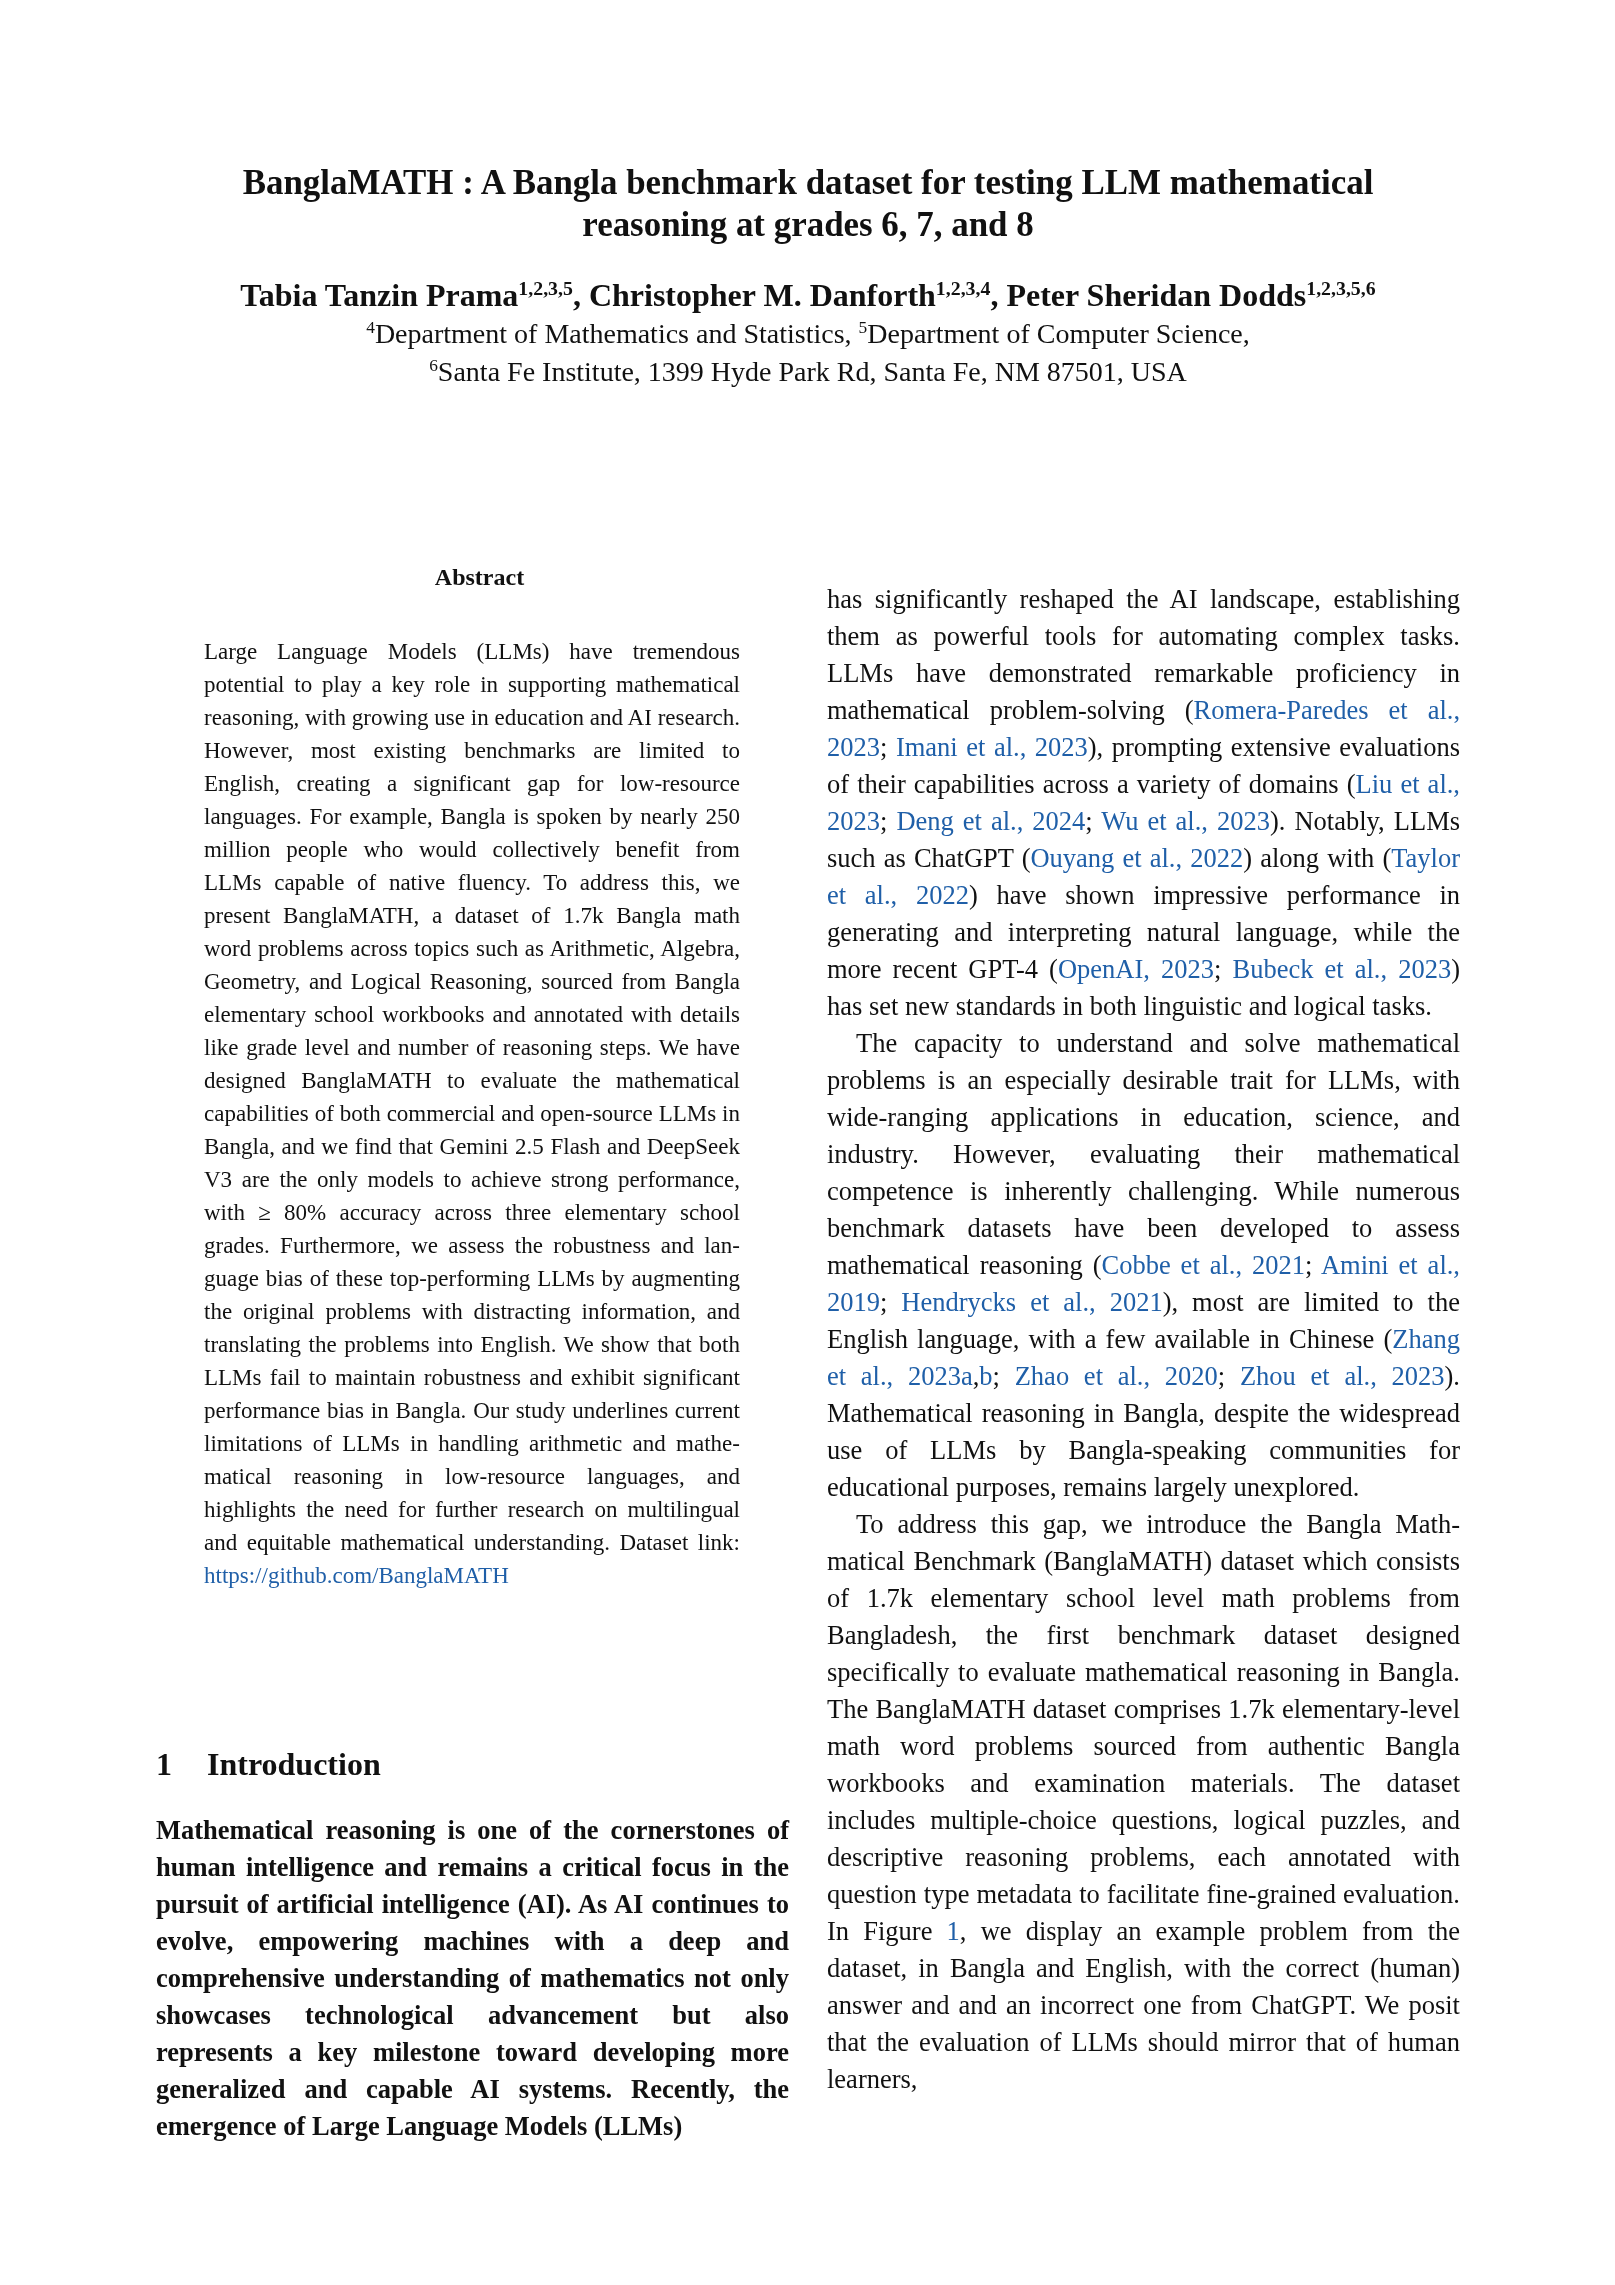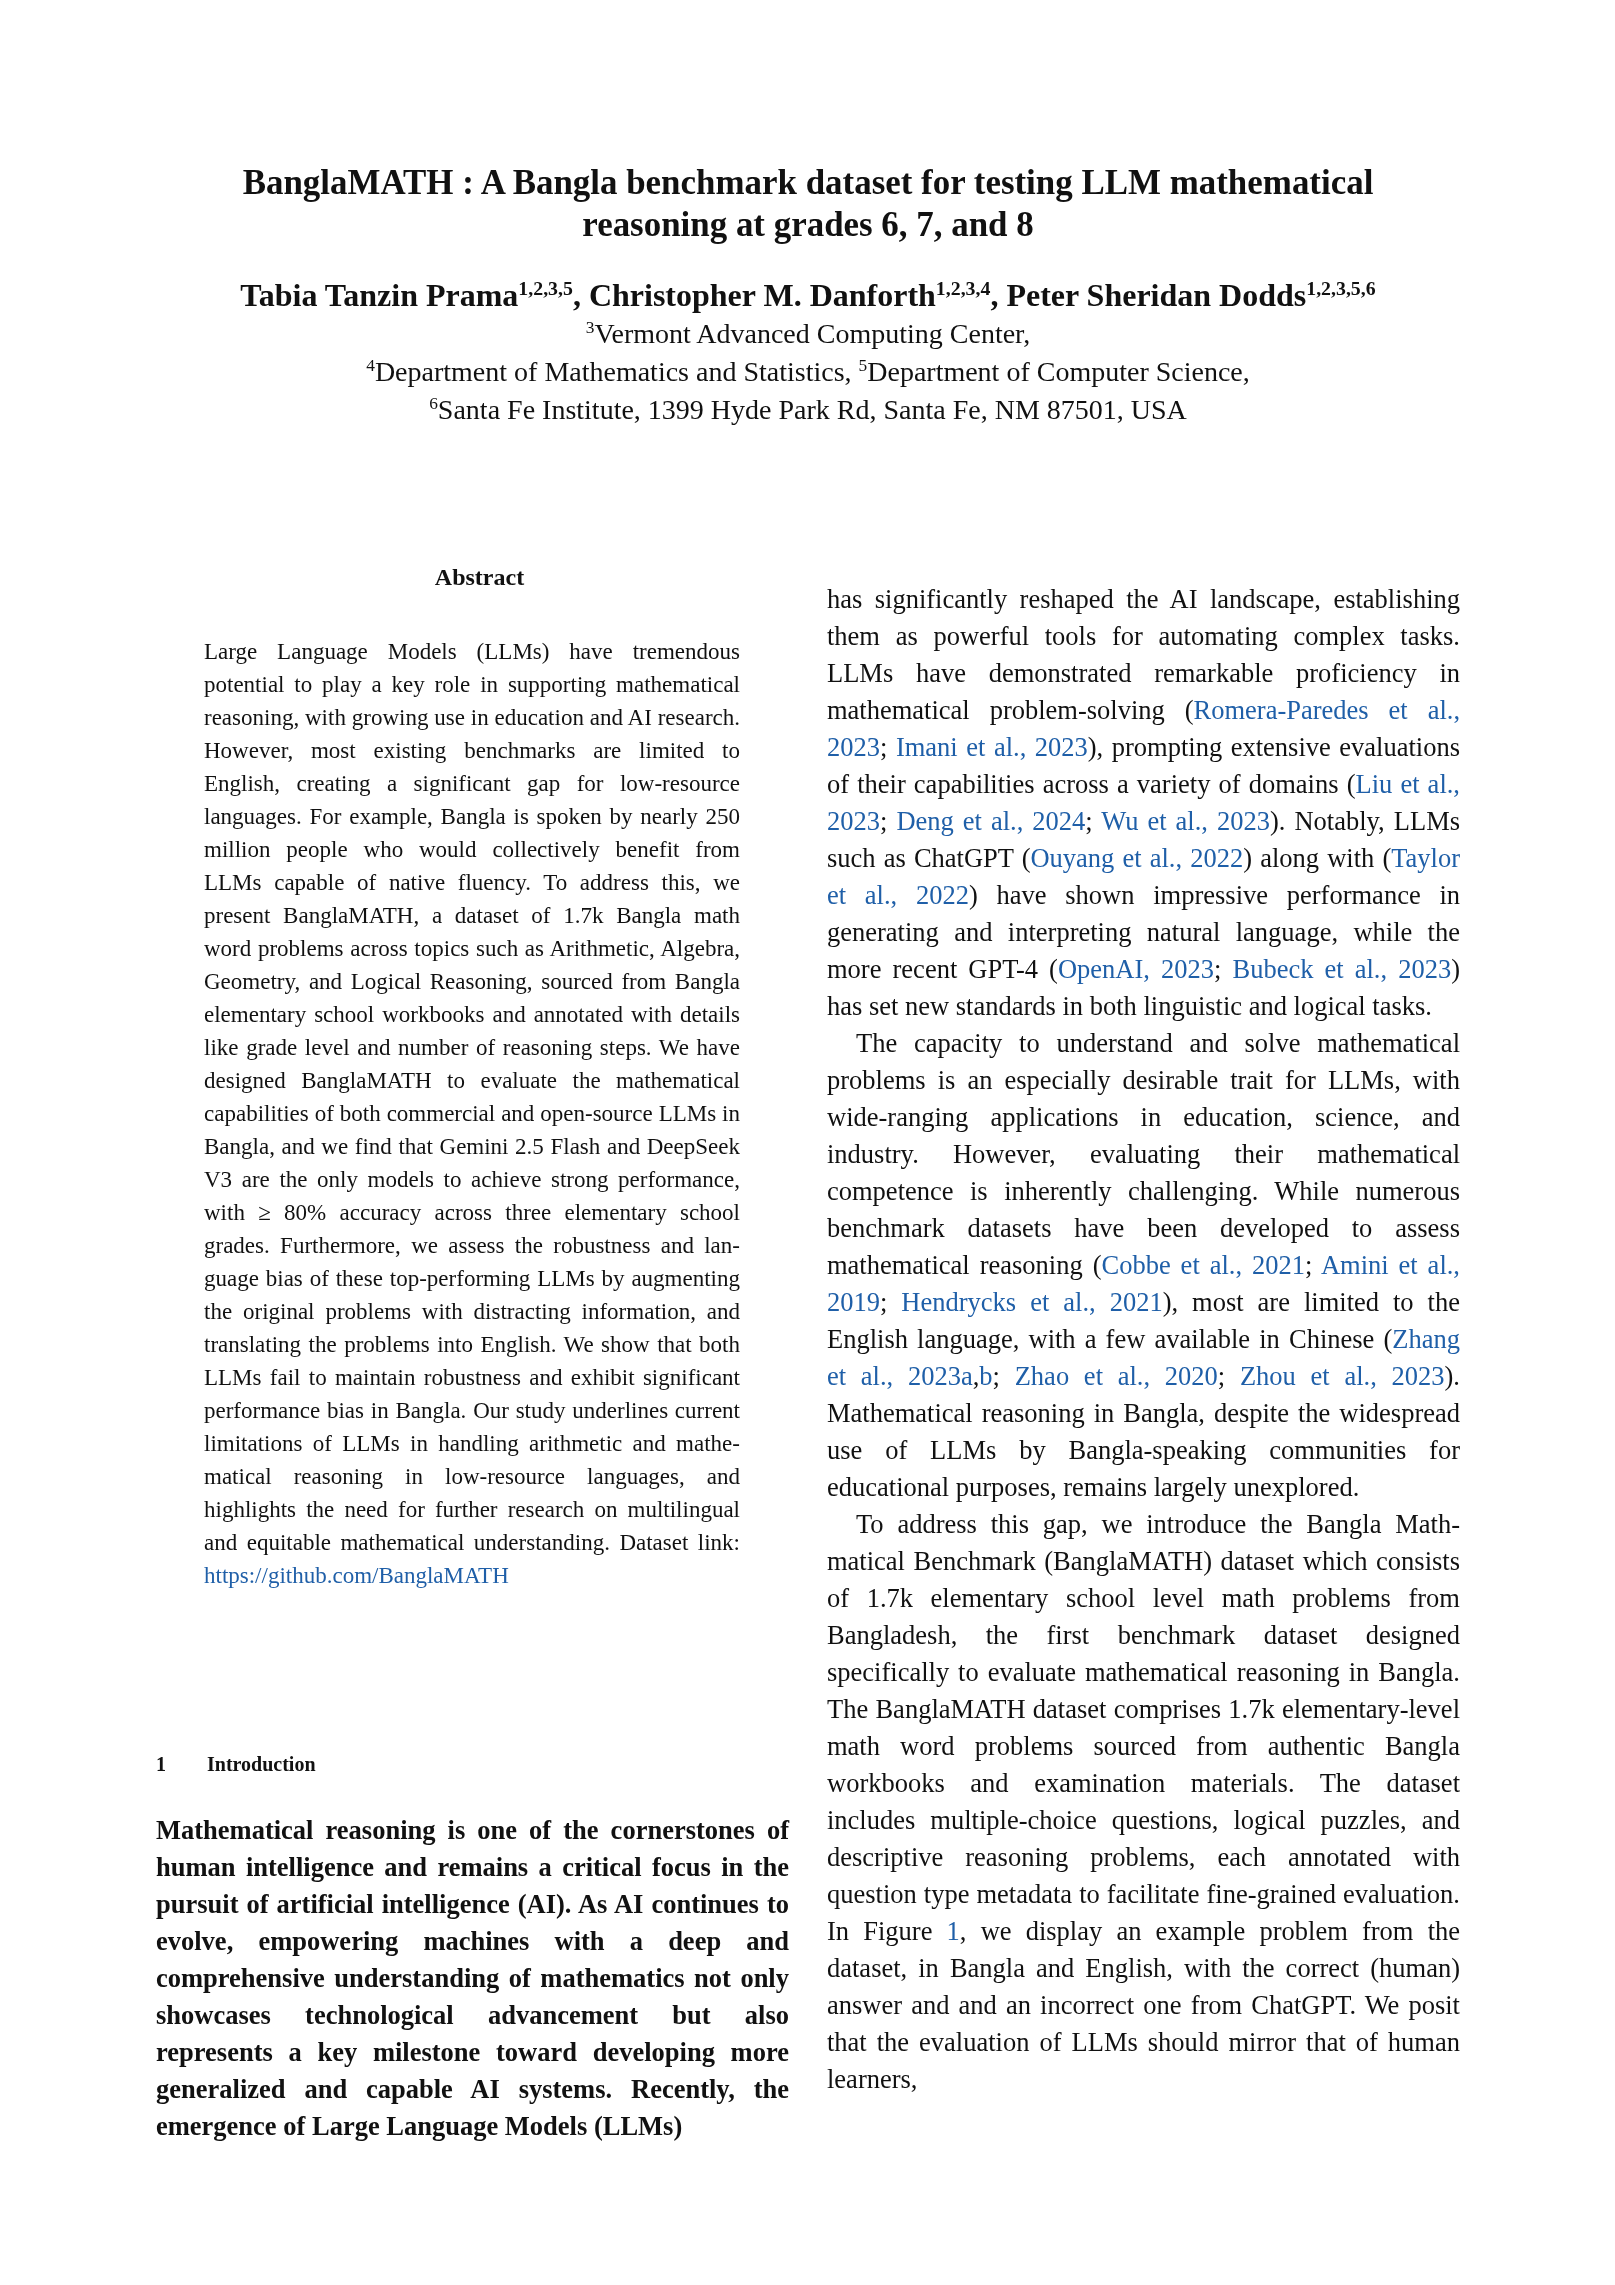--- a/index.html
+++ b/index.html
@@ -24,21 +24,21 @@
     .abs-heading {
       position: absolute; left: 201px; top: 559px; width: 557px; text-align: center;
       font-weight: bold; font-size: 24px; line-height: 36px;
     }
     .abstract {
       position: absolute; left: 204px; top: 635px; width: 536px;
       font-size: 23px; line-height: 33px; text-align: justify; hyphens: manual;
     }
     .sec-heading {
       position: absolute; left: 156px; top: 1746px; font-weight: bold;
-      font-size: 20px; line-height: 36px;
+      font-size: 32px; line-height: 36px;
     }
     .sec-heading .num { display: inline-block; width: 51px; }
     .col-left {
       position: absolute; left: 156px; top: 1812px; width: 633px;
       font-size: 26.5px; line-height: 37px; text-align: justify; font-weight: bold;
     }
     .col-right {
       position: absolute; left: 827px; top: 561px; width: 633px;
       font-size: 26.5px; line-height: 37px; text-align: justify; margin-top: 20px;
     }
@@ -53,21 +53,20 @@
 <div class="title">
   <div>BanglaMATH : A Bangla benchmark dataset for testing LLM mathematical</div>
   <div>reasoning at grades 6, 7, and 8</div>
 </div>
 
 <div class="authors">
   <span>Tabia Tanzin Prama</span><sup>1,2,3,5</sup><span>, </span><span>Christopher M. Danforth</span><sup>1,2,3,4</sup><span>, </span><span>Peter Sheridan Dodds</span><sup>1,2,3,5,6</sup>
 </div>
 
 <div class="affils">
-  <div><sup>3</sup><span>Vermont Advanced Computing Center,</span></div>
   <div><sup>4</sup><span>Department of Mathematics and Statistics, </span><sup>5</sup><span>Department of Computer Science,</span></div>
   <div><sup>6</sup><span>Santa Fe Institute, 1399 Hyde Park Rd, Santa Fe, NM 87501, USA</span></div>
 </div>
 
 <div class="abs-heading">Abstract</div>
 <div class="abstract">
   <p><span>Large Language Models (LLMs) have tremendous potential to play a key role in supporting mathe­matical reasoning, with growing use in education and AI research.  However, most existing bench­marks are limited to English, creating a signifi­cant gap for low-resource languages.  For exam­ple, Bangla is spoken by nearly 250 million peo­ple who would collectively benefit from LLMs capable of native fluency.  To address this, we present BanglaMATH, a dataset of 1.7k Bangla math word problems across topics such as Arith­metic, Algebra, Geometry, and Logical Reason­ing, sourced from Bangla elementary school work­books and annotated with details like grade level and number of reasoning steps.  We have de­signed BanglaMATH to evaluate the mathemat­ical capabilities of both commercial and open-source LLMs in Bangla, and we find that Gem­ini 2.5 Flash and DeepSeek V3 are the only mod­els to achieve strong performance, with ≥ 80% accuracy across three elementary school grades. Furthermore, we assess the robustness and lan­guage bias of these top-performing LLMs by aug­menting the original problems with distracting in­formation, and translating the problems into En­glish. We show that both LLMs fail to maintain ro­bustness and exhibit significant performance bias in Bangla.  Our study underlines current limita­tions of LLMs in handling arithmetic and mathe­matical reasoning in low-resource languages, and highlights the need for further research on multi­lingual and equitable mathematical understanding.</span> <span>Dataset link: </span><a class="link">https://github.com/BanglaMATH</a></p>
 </div>
 
 <div class="sec-heading">

